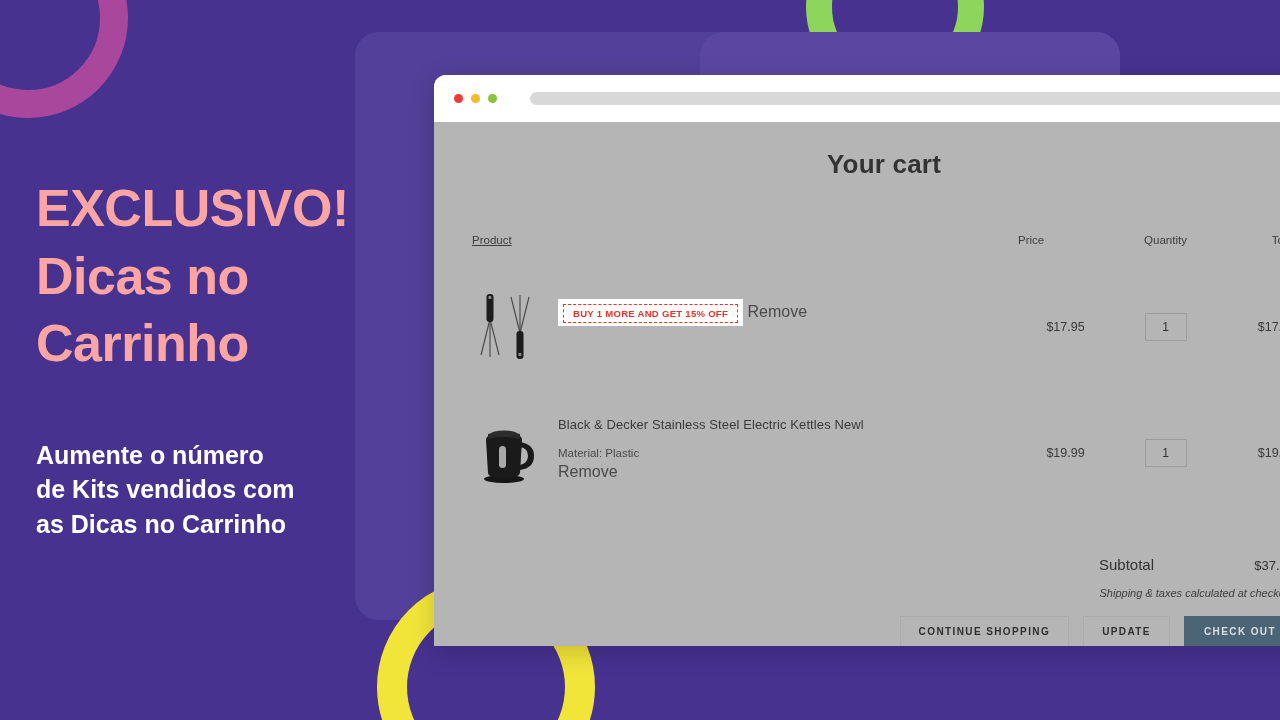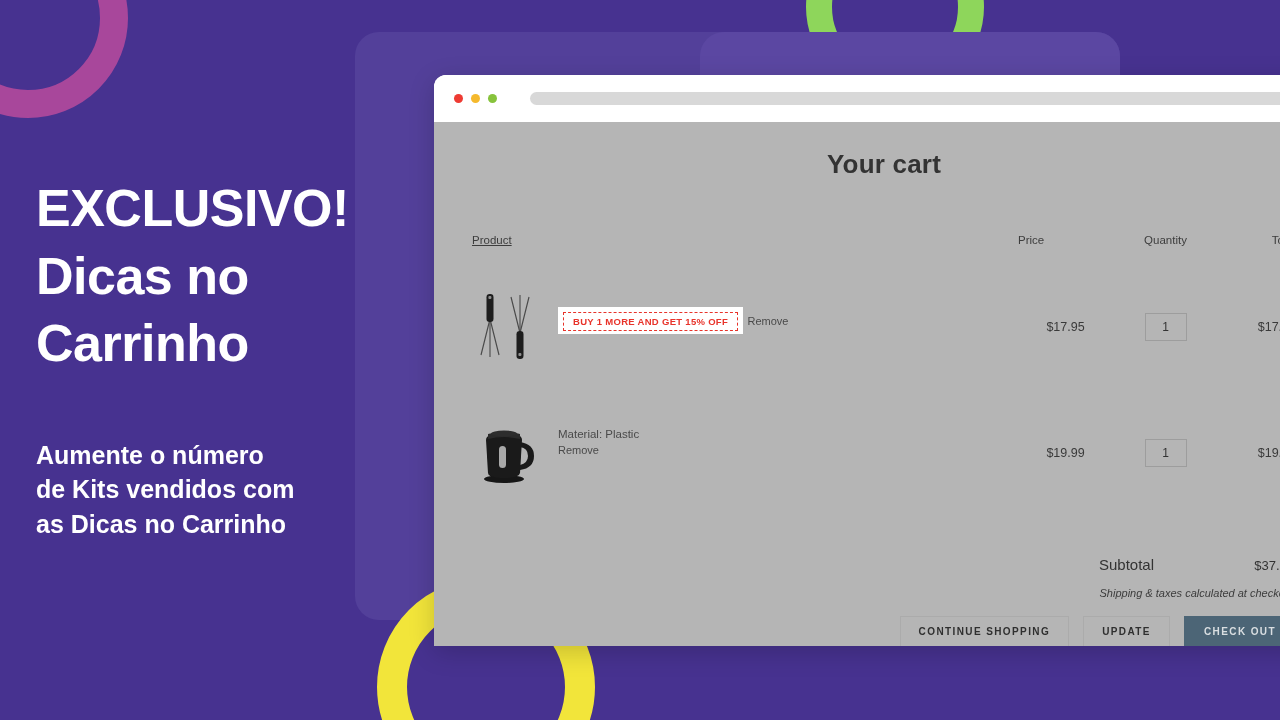--- a/index.html
+++ b/index.html
@@ -43,21 +43,21 @@
     position: absolute;
     left: 700px; top: 32px;
     width: 420px; height: 240px;
     background: #5B47A2;
     border-radius: 24px;
   }
 
   
   #hero { position: absolute; left: 36px; top: 175px; width: 370px; z-index: 5; }
   #hero-title {
-    color: #ffffff;
+    color: #fca5a5;
     font-size: 52px;
     font-weight: 700;
     line-height: 1.3;
     letter-spacing: -0.5px;
   }
   #hero-sub {
     color: #ffffff;
     font-size: 25px;
     font-weight: 700;
     line-height: 1.38;
@@ -146,38 +146,38 @@
     font-size: 13px;
     color: #3a3a3a;
     line-height: 1.45;
     max-width: 360px;
     letter-spacing: 0.1px;
   }
   .promo-badge {
     display: inline-block;
     background: #ffffff;
     padding: 4px 5px 5px 5px;
-    margin-top: 17px;
+    margin-top: 9px;
   }
   .promo-inner {
     border: 1.5px dashed #E8332A;
     color: #E8332A;
     font-size: 9.5px;
     font-weight: 700;
     letter-spacing: 0.3px;
     padding: 3px 9px 3px 9px;
     white-space: nowrap;
   }
   .prod-variant {
     font-size: 11.5px;
     color: #4a4a4a;
     margin-top: 12px;
   }
   .prod-remove {
-    font-size: 11px;
+    font-size: 16px;
     color: #4a4a4a;
     margin-top: 4px;
     display: inline-block;
     cursor: pointer;
   }
   .cell-price {
     width: 95px; text-align: center;
     font-size: 12.5px; color: #3a3a3a;
   }
   .cell-qty { width: 105px; display: flex; justify-content: center; }
@@ -327,20 +327,21 @@
             <svg width="66" height="66" viewBox="0 0 66 66" aria-hidden="true">
               <ellipse cx="30" cy="59" rx="20" ry="4" fill="#161616"></ellipse>
               <path d="M12 20 Q12 13 30 13 Q48 13 48 20 L46 53 Q45 58 30 58 Q15 58 14 53 Z" fill="#1a1a1a"></path>
               <path d="M14 14 Q30 9 46 14 L46 19 Q30 15 14 19 Z" fill="#2a2a2a"></path>
               <path d="M46 22 Q60 24 60 36 Q60 48 46 50 L46 45 Q54 43 54 36 Q54 28 46 27 Z" fill="#1a1a1a"></path>
               <rect x="25" y="26" width="7" height="22" rx="3.5" fill="#a9a9a9"></rect>
               <ellipse cx="30" cy="13.5" rx="13" ry="3" fill="#2d2d2d"></ellipse>
             </svg>
           </div>
           <div class="prod-info">
+            <div class="prod-title">Black &amp; Decker Stainless Steel Electric Kettles Newl</div>
             <div class="prod-variant">Material: Plastic</div>
             <div class="prod-remove">Remove</div>
           </div>
         </div>
         <div class="cell-price">$19.99</div>
         <div class="cell-qty">
           <input class="qty-input" type="text" value="1" style="">
         </div>
         <div class="cell-total">$19.99</div>
       </div>

